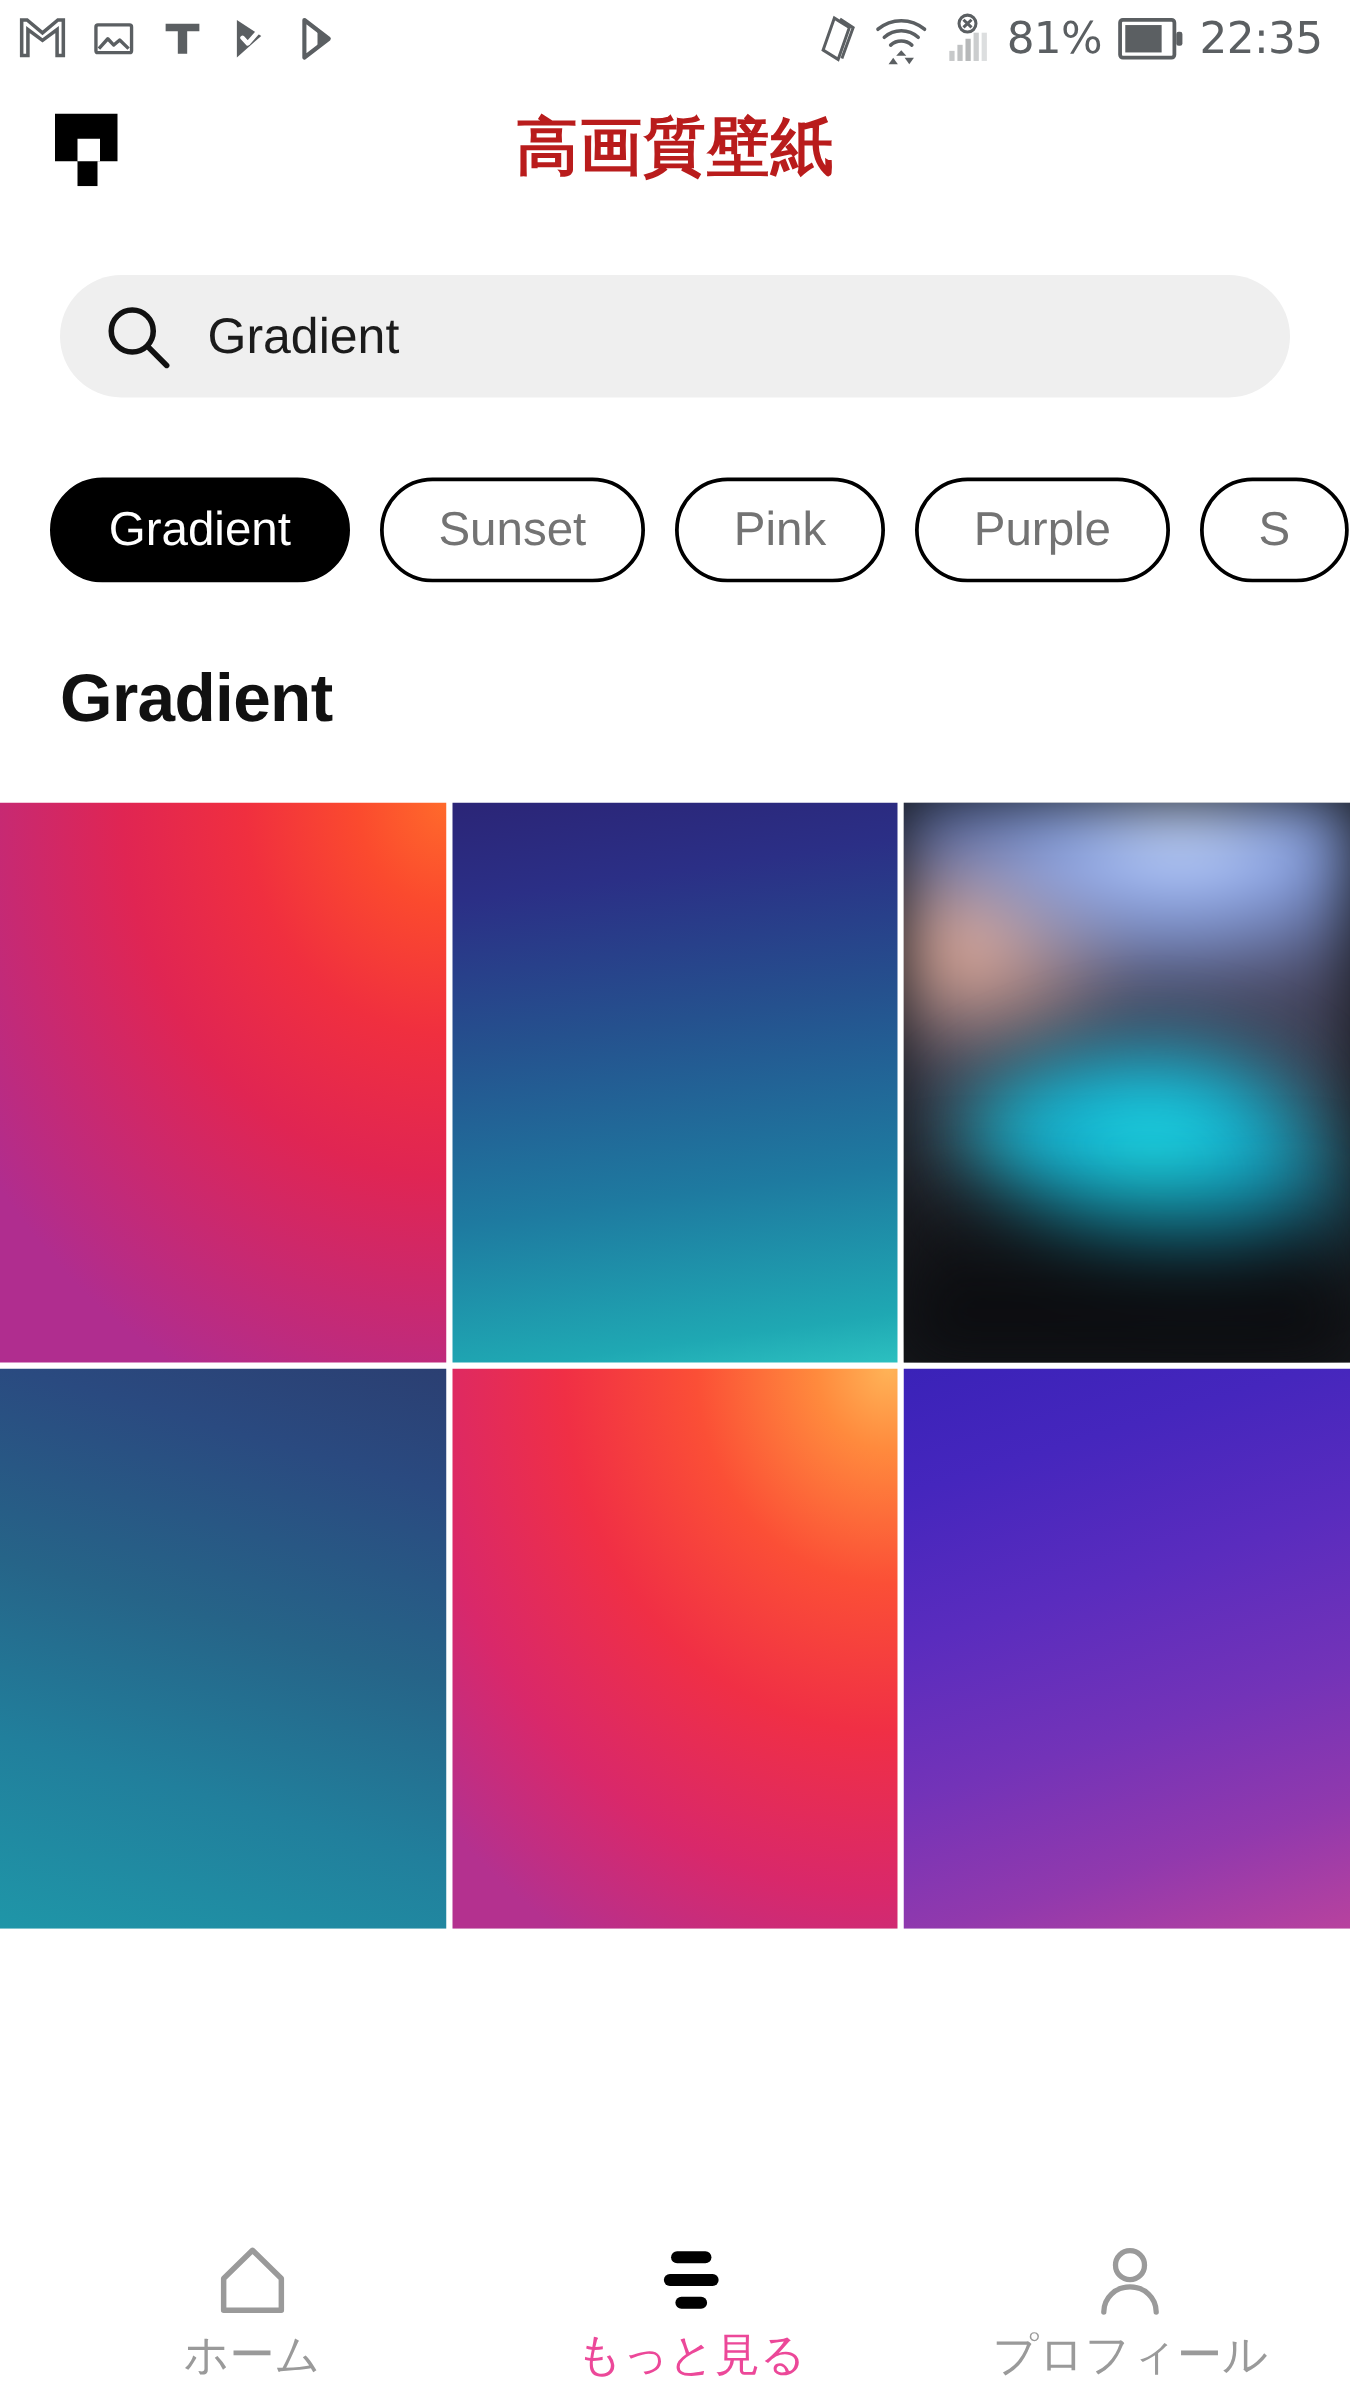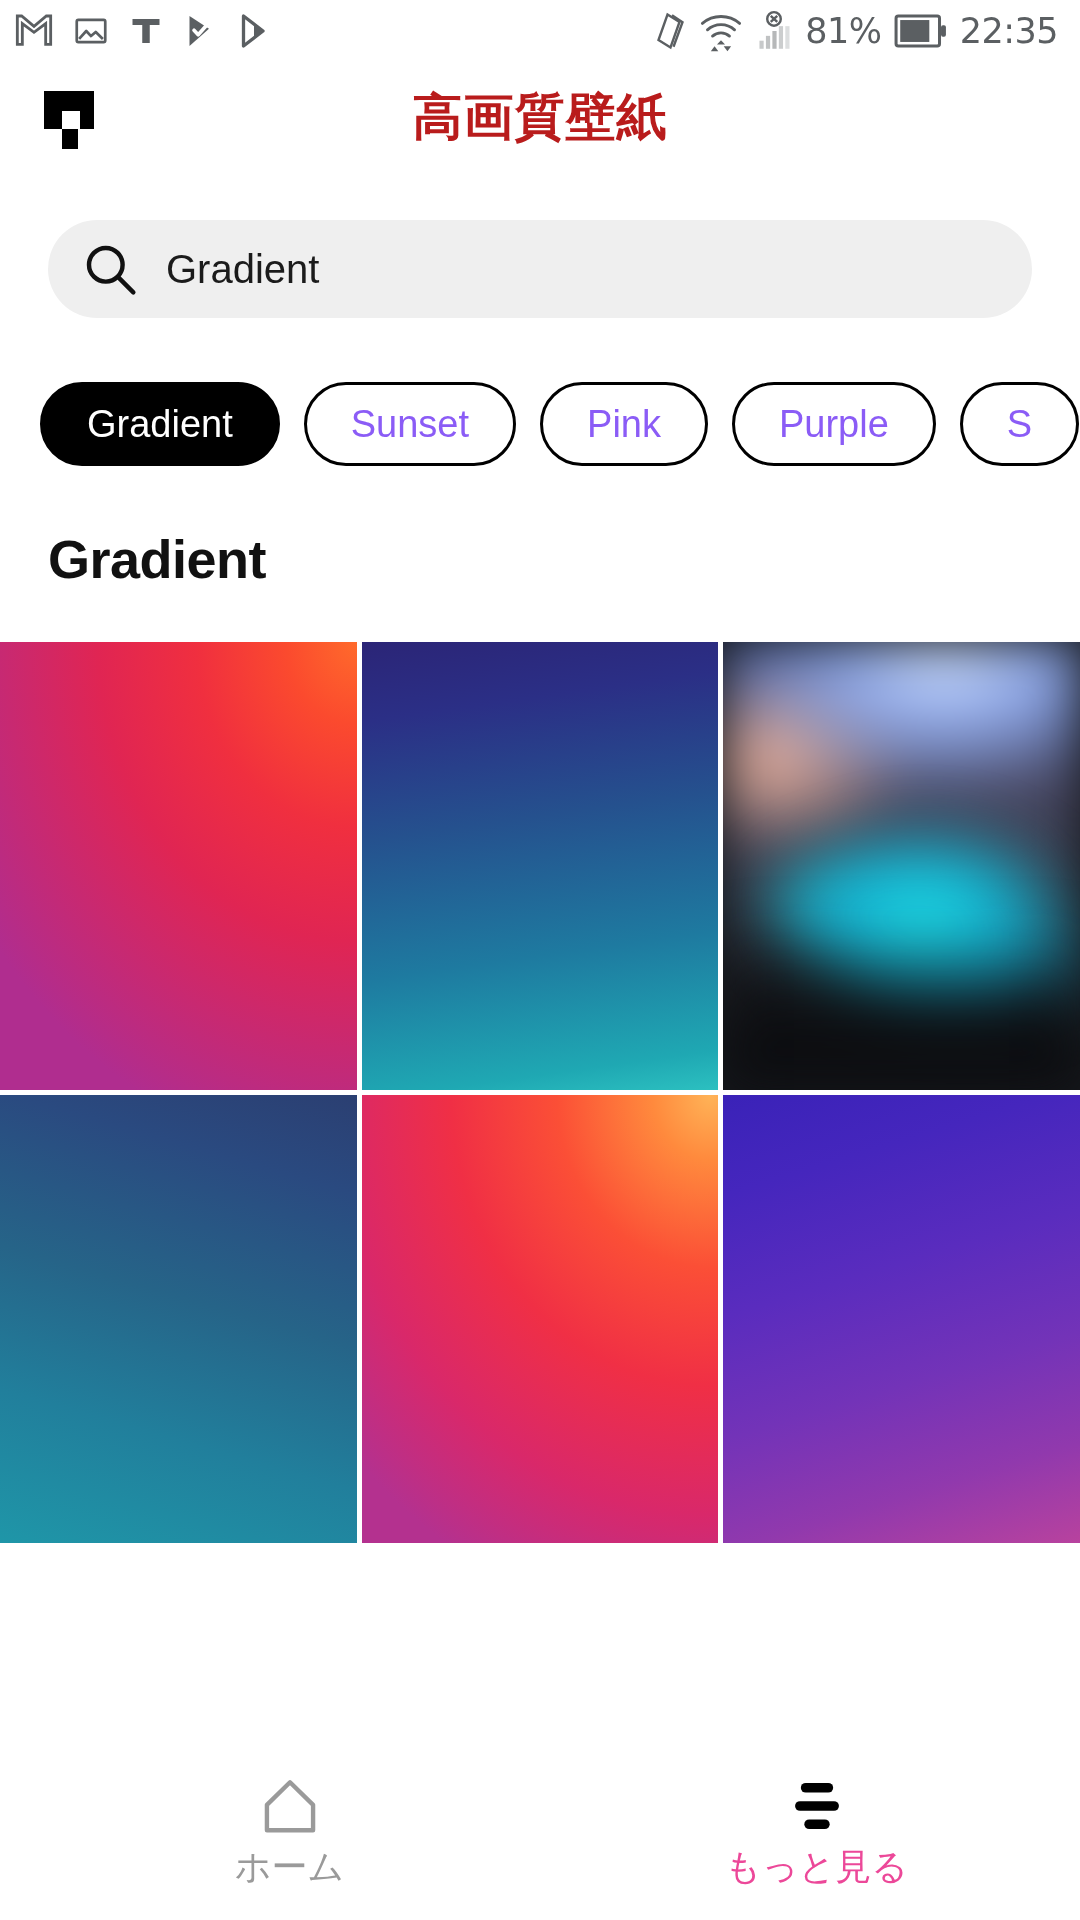--- a/index.html
+++ b/index.html
@@ -81,21 +81,21 @@
     flex:0 0 auto;
     height:84px;
     border-radius:42px;
     display:flex;
     align-items:center;
     justify-content:center;
     padding:0 44px;
     font-size:38px;
     border:3px solid #000000;
     background:#ffffff;
-    color:#8b5cf6;
+    color:#737373;
     font-family:"Liberation Sans", sans-serif;
   }
   .chip.active {
     background:#000000;
     color:#ffffff;
     border-color:#000000;
   }
 
   
   .section-title {
@@ -164,21 +164,21 @@
       linear-gradient(163deg, #3a22b8 0%, #4526bd 18%, #5a2cbe 40%, #7333b8 62%, #9139ad 82%, #b8429e 100%);
   }
 
   
   .bottom-nav {
     position:absolute;
     left:0; right:0; bottom:0;
     height:145px;
     background:#ffffff;
     display:flex;
-    align-items:flex-start;
+    align-items:center;
     padding-left:26px;
   }
   .nav-item {
     flex:1;
     display:flex;
     flex-direction:column;
     align-items:center;
     justify-content:center;
     gap:12px;
   }
@@ -305,14 +305,23 @@
       <svg width="60" height="58" viewBox="0 0 26 25">
         <rect x="6" y="2.5" width="14" height="4.2" rx="2.1" fill="#000000"></rect>
         <rect x="3.5" y="10.4" width="19" height="4.2" rx="2.1" fill="#000000"></rect>
         <rect x="7.5" y="18.3" width="11" height="4.2" rx="2.1" fill="#000000"></rect>
       </svg>
     </div>
     <span class="nav-label">もっと見る</span>
   </div>
 
 
+  <div class="nav-item">
+    <div class="nav-icon">
+      <svg width="58" height="58" viewBox="0 0 26 25">
+        <circle cx="13" cy="7.2" r="5.2" fill="none" stroke="#9a9a9a" stroke-width="1.9"></circle>
+        <path d="M3.6 24c0-5.2 4.2-9 9.4-9s9.4 3.8 9.4 9" fill="none" stroke="#9a9a9a" stroke-width="1.9" stroke-linecap="round"></path>
+      </svg>
+    </div>
+    <span class="nav-label">プロフィール</span>
+  </div>
 
 </div>
 
 </body></html>

